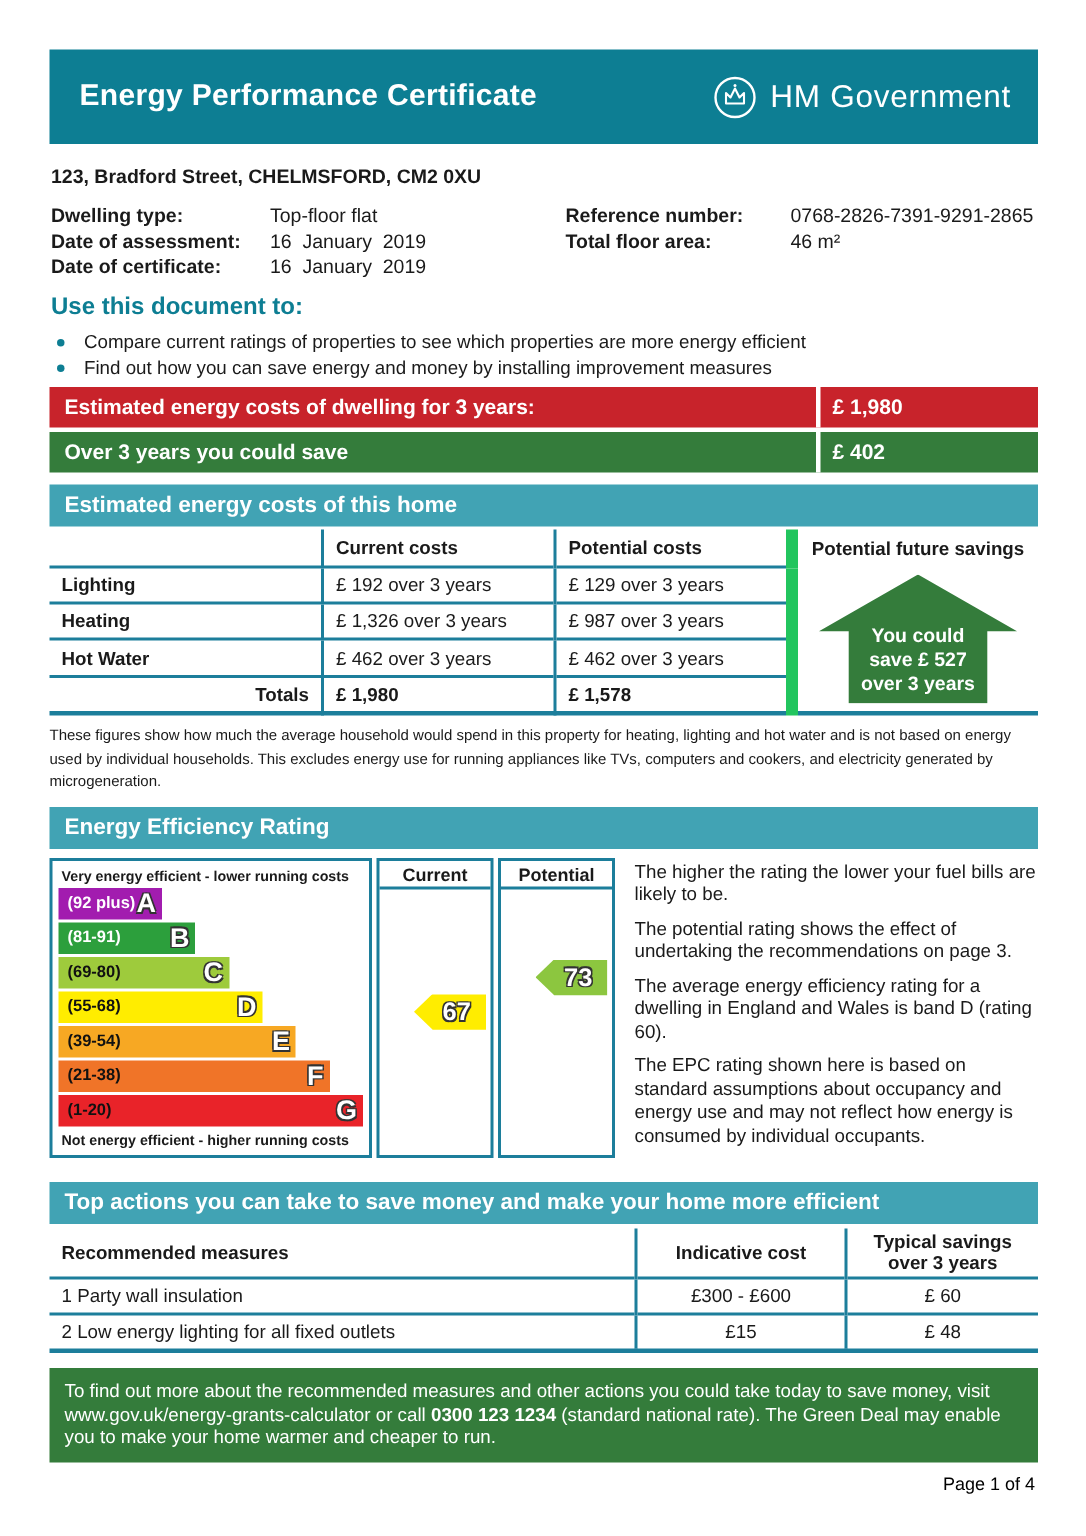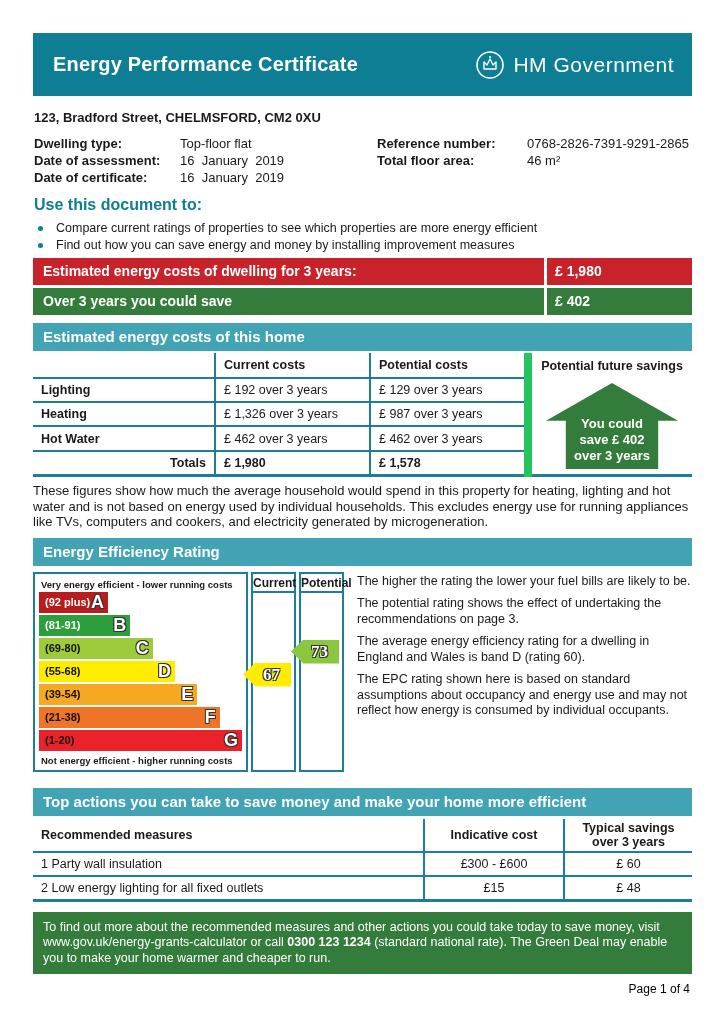--- a/index.html
+++ b/index.html
@@ -62,37 +62,37 @@
   table.costs { border-bottom:3px solid #1c7e9b; }
   td.row-label { font-weight:bold; }
 
   .house {
     width:132px; height:86px; margin:2px auto; background:#347c3b;
     clip-path:polygon(50% 0, 100% 44%, 85% 44%, 85% 100%, 15% 100%, 15% 44%, 0 44%);
     display:flex; flex-direction:column; justify-content:flex-end; align-items:center;
     color:#fff; font-weight:bold; font-size:13px; line-height:16px; padding-bottom:5px;
   }
 
-  .figures-note { font-size:13px; line-height:15.5px; margin-top:6px; }
+  .figures-note { font-size:10px; line-height:15.5px; margin-top:6px; }
 
   
   .rating-wrap { display:flex; margin-top:6px; gap:13px; }
   .rating-chart { display:flex; align-items:stretch; }
   .bands-box { width:215px; border:2px solid #1c7e9b; padding:3px 4px 2px; background:#fff; }
   .chart-caption { font-size:9.5px; font-weight:bold; line-height:15px; padding-left:2px; }
   .band-row { height:21px; margin-bottom:2px; }
   .band-bar { height:21px; display:flex; align-items:center; justify-content:space-between; padding:0 4px 0 6px; }
   .band-range { font-size:11px; font-weight:bold; }
   .band-letter {
     font-size:18px; font-weight:bold; color:#fff; line-height:18px;
     text-shadow:-1px -1px 0 #333,1px -1px 0 #333,-1px 1px 0 #333,1px 1px 0 #333;
   }
-  .rating-col { width:45px; border:2px solid #1c7e9b; margin-left:3px; background:#fff; }
+  .rating-col { width:78px; border:2px solid #1c7e9b; margin-left:3px; background:#fff; }
   .col-header { font-size:12px; font-weight:bold; text-align:center; padding:2px 0 1px; border-bottom:2px solid #1c7e9b; }
-  .col-body { position:relative; height:172px;font-family:Liberation Serif, serif; }
+  .col-body { position:relative; height:172px; }
   .rating-arrow {
     position:absolute; right:3px; width:48px; height:24px;
     clip-path:polygon(0 50%, 26% 0, 100% 0, 100% 100%, 26% 100%);
     display:flex; align-items:center; justify-content:center; padding-left:9px;
   }
   .arrow-num {
     font-size:17px; font-weight:bold; color:#fff;
     text-shadow:-1px -1px 0 #333,1px -1px 0 #333,-1px 1px 0 #333,1px 1px 0 #333;
   }
   .rating-text { flex:1; padding-top:2px; }
@@ -193,21 +193,21 @@
       </tr>
     </thead>
     <tbody id="costs-body">
         <tr>
     <td class="col0 row-label">Lighting</td>
     <td class="col1">£ 192 over 3 years</td>
     <td class="col2">£ 129 over 3 years</td>
   <td class="col3 house-cell" rowspan="4">
             <div class="house">
               <div>You could</div>
-              <div>save £ 402</div>
+              <div>save £ 527</div>
               <div>over 3 years</div>
             </div>
           </td>
         </tr>
         <tr>
     <td class="col0 row-label">Heating</td>
     <td class="col1">£ 1,326 over 3 years</td>
     <td class="col2">£ 987 over 3 years</td>
   </tr>
         <tr>
@@ -226,21 +226,21 @@
   <p class="figures-note">These figures show how much the average household would spend in this property for heating, lighting and hot water and is not based on energy used by individual households. This excludes energy use for running appliances like TVs, computers and cookers, and electricity generated by microgeneration.</p>
 
   <div class="section-banner">Energy Efficiency Rating</div>
 
   <div class="rating-wrap">
     <div class="rating-chart">
       <div class="bands-box">
         <div class="chart-caption">Very energy efficient - lower running costs</div>
         <div id="bands">
             <div class="band-row">
-    <div class="band-bar" style="width: 34%; background: #b91c1c;">
+    <div class="band-bar" style="width: 34%; background: #a21caf;">
       <span class="band-range" style="color: rgb(255, 255, 255);">(92 plus)</span>
       <span class="band-letter">A</span>
     </div>
   </div>
             <div class="band-row">
     <div class="band-bar" style="width: 45%; background: rgb(44, 159, 60);">
       <span class="band-range" style="color: rgb(255, 255, 255);">(81-91)</span>
       <span class="band-letter">B</span>
     </div>
   </div>

